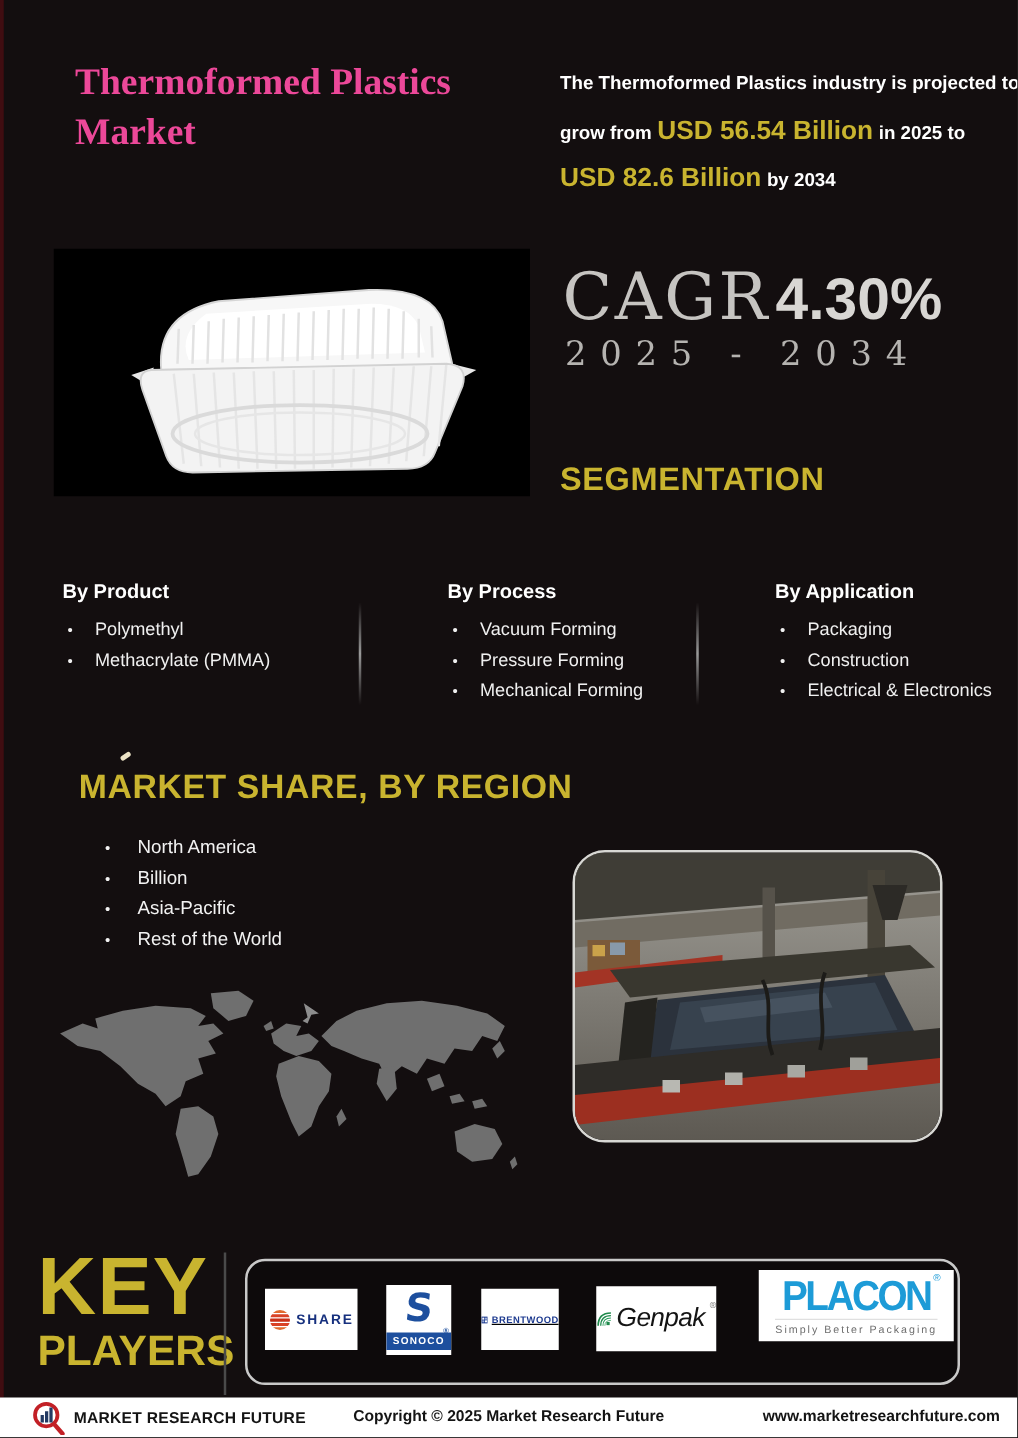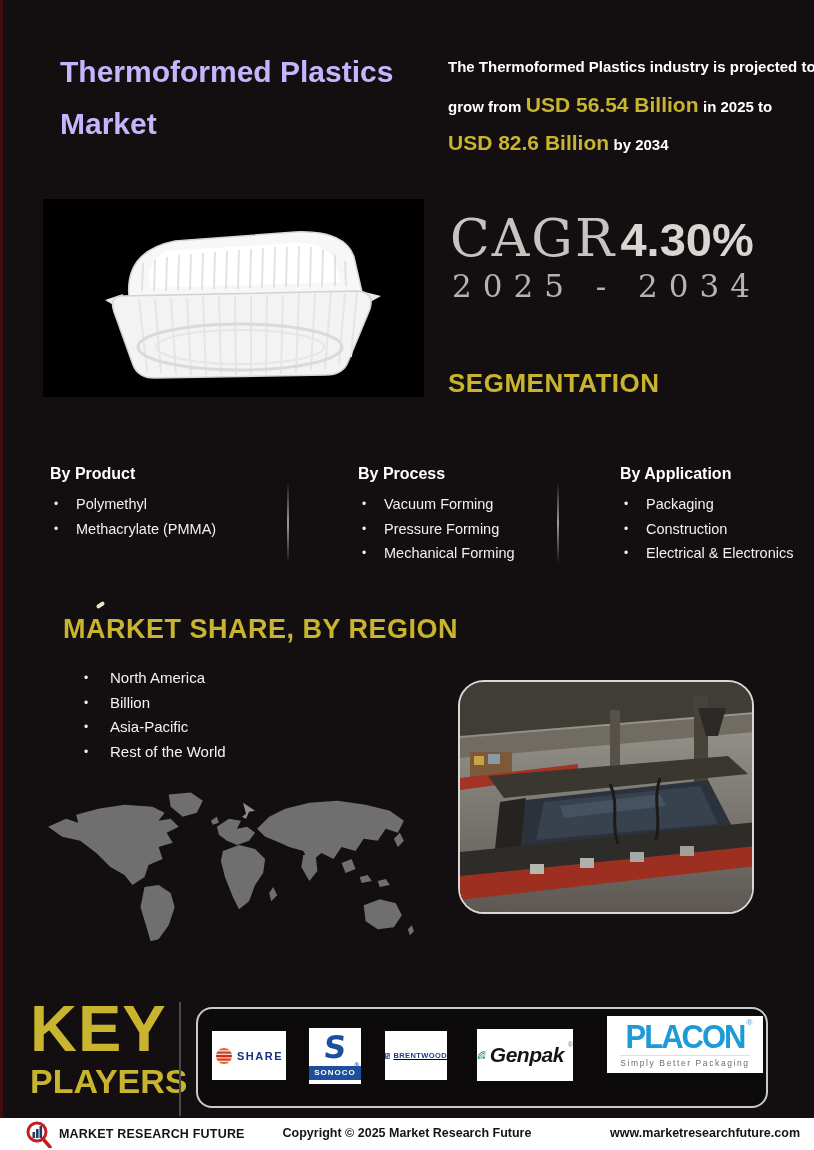--- a/index.html
+++ b/index.html
@@ -1,34 +1,34 @@
 <!DOCTYPE html>
 <html><head>
 <meta charset="utf-8">
 <style>
   * { margin:0; padding:0; box-sizing:border-box; }
   body { background:#333; font-family:"Liberation Sans", sans-serif; }
   .page { position:relative; width:814px; height:1150px; background:#130e0f; overflow:hidden; margin:0 auto; }
   .left-strip { position:absolute; left:0; top:0; width:3px; height:1118px; background:#400d11; }
 
   
-  .page-title { position:absolute; left:60px; top:46px; width:370px; font-family:Liberation Sans, sans-serif; font-weight:bold; font-size:30px; line-height:52px; color:#c4b5fd; }
+  .page-title { position:absolute; left:60px; top:46px; width:370px; font-family:Liberation Serif, serif; font-weight:bold; font-size:30px; line-height:40px; color:#ec4899; }
   .desc { position:absolute; left:448px; top:52px; width:350px; color:#ffffff; }
   .desc .row { white-space:nowrap; line-height:30px; height:30px; margin-bottom:8px; }
   .desc .small { font-size:15px; font-weight:bold; color:#ffffff; }
   .desc .val { font-size:21px; font-weight:bold; color:#c9b42f; }
 
   
   .product-box { position:absolute; left:43px; top:199px; width:381px; height:198px; background:#000000; }
 
   
   .cagr-row { position:absolute; left:450px; top:208px; white-space:nowrap; }
   .cagr-label { font-family:"DejaVu Serif", serif; font-size:52px; color:#c6c4c1; letter-spacing:2px; }
   .cagr-value { font-family:"Liberation Sans", sans-serif; font-weight:bold; font-size:47px; color:#d8d6d3; }
-  .cagr-period { position:absolute; left:452px; top:268px; font-family:"DejaVu Serif", serif; font-size:31px; letter-spacing:11px; color:#b5b3b0; }
+  .cagr-period { position:absolute; left:452px; top:268px; font-family:"DejaVu Serif", serif; font-size:27px; letter-spacing:11px; color:#b5b3b0; }
 
   
   .seg-title { position:absolute; left:448px; top:368px; font-size:26px; font-weight:bold; color:#c9b42f; letter-spacing:0.5px; }
   .seg-col { position:absolute; top:465px; color:#f0f0f0; }
   .seg-col .heading { font-size:16px; font-weight:bold; color:#ffffff; margin-bottom:9px; }
   .seg-col ul, .region-list ul { list-style:none; }
   .seg-col li { position:relative; padding-left:26px; font-size:14.5px; line-height:24.5px; }
   .seg-col li::before { content:"•"; position:absolute; left:4px; font-size:12px; }
   .seg-col-1 { left:50px; width:240px; }
   .seg-col-2 { left:358px; width:200px; }
@@ -56,21 +56,21 @@
   .logo-card { position:absolute; background:#ffffff; display:flex; align-items:center; justify-content:center; overflow:hidden; }
   .card-pactiv { left:212px; top:1031px; width:74px; height:49px; gap:4px; }
   .pactiv-text { color:#16307e; font-weight:bold; font-size:11px; letter-spacing:1.5px; }
   .card-sonoco { left:309px; top:1028px; width:52px; height:56px; flex-direction:column; justify-content:flex-start; }
   .sonoco-s { font-family:"DejaVu Sans", sans-serif; font-weight:bold; font-size:31px; line-height:38px; color:#1d4f9e; transform:skewX(-6deg); }
   .sonoco-band { width:100%; height:14px; background:#1d4f9e; color:#ffffff; font-size:8px; font-weight:bold; letter-spacing:1px; text-align:center; line-height:14px; position:relative; }
   .sonoco-reg { position:absolute; right:1px; top:-8px; color:#1d4f9e; font-size:6px; }
   .card-brentwood { left:385px; top:1031px; width:62px; height:49px; gap:3px;text-decoration:underline; }
   .brentwood-text { color:#1d3a8f; font-weight:bold; font-size:7.5px; letter-spacing:0.4px; }
   .card-genpak { left:477px; top:1029px; width:96px; height:52px; gap:4px; }
-  .genpak-text { color:#141414; font-weight:bold; font-style:italic; font-size:21px; letter-spacing:-0.5px; }
+  .genpak-text { color:#141414; font-weight:normal; font-style:italic; font-size:21px; letter-spacing:-0.5px; }
   .genpak-reg { color:#777; font-size:7px; align-self:flex-start; margin-top:12px; }
   .card-placon { left:607px; top:1016px; width:156px; height:57px; flex-direction:column; }
   .placon-wrap { position:relative; line-height:1; }
   .placon-text { color:#1d9bd7; font-weight:bold; font-size:31px; letter-spacing:-2px; transform:scaleY(1.08); display:inline-block; }
   .placon-reg { position:absolute; right:-8px; top:-2px; color:#1d9bd7; font-size:8px; }
   .placon-tagline { color:#6d6d6d; font-size:8.5px; letter-spacing:1.6px; margin-top:3px; border-top:1px solid #e0e0e0; padding-top:2px; }
 
   
   .footer { position:absolute; left:0; top:1118px; width:814px; height:32px; background:#ffffff; }
   .footer-left { position:absolute; left:26px; top:2px; display:flex; align-items:center; gap:7px; }

